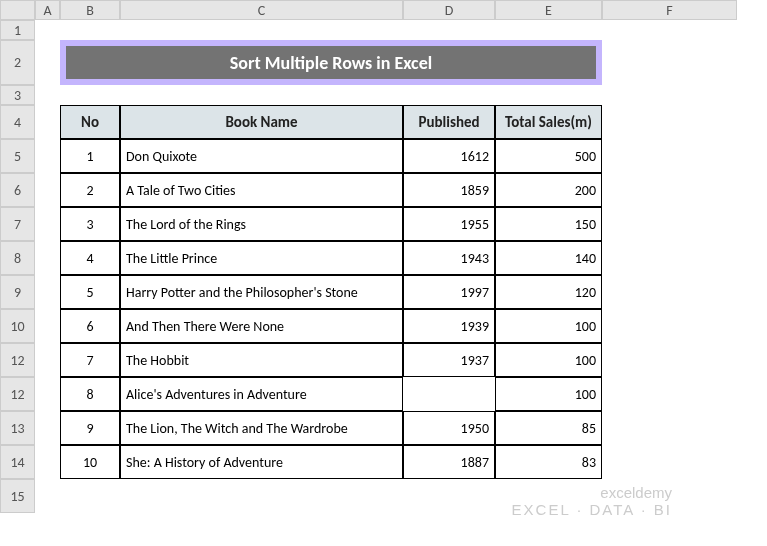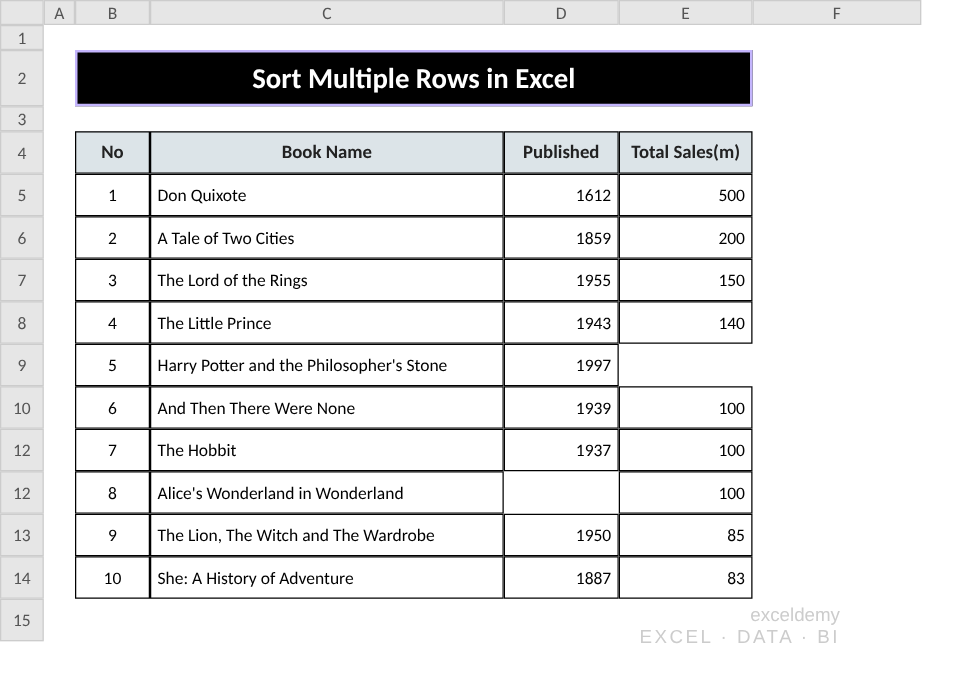--- a/index.html
+++ b/index.html
@@ -34,26 +34,26 @@
   .cell {
     border: 1px solid #eee;
     display: flex;
     align-items: center;
     padding: 0 4px;
     background: #fff;
   }
   .title-cell {
     grid-column: 3 / 7;
     grid-row: 3;
-    background: #000000;
+    background: #737373;
     color: #fff;
     font-weight: bold;
-    font-size: 23px;
+    font-size: 18px;
     justify-content: center;
-    border: 2px solid #c4b5fd;
+    border: 6px solid #c4b5fd;
   }
   .hdrcell {
     background: #dce4e8;
     color: #222;
     font-weight: bold;
     justify-content: center;
     border: 1px solid #000;
     font-size: 15px;
   }
   .tblcell {
@@ -127,33 +127,34 @@
   <div class="cell tblcell num-right" style="grid-column:6;grid-row:8">150</div>
 
   <div class="cell tblcell num-center" style="grid-column:3;grid-row:9">4</div>
   <div class="cell tblcell" style="grid-column:4;grid-row:9">The Little Prince</div>
   <div class="cell tblcell num-right" style="grid-column:5;grid-row:9">1943</div>
   <div class="cell tblcell num-right" style="grid-column:6;grid-row:9">140</div>
 
   <div class="cell tblcell num-center" style="grid-column:3;grid-row:10">5</div>
   <div class="cell tblcell" style="grid-column:4;grid-row:10">Harry Potter and the Philosopher's Stone</div>
   <div class="cell tblcell num-right" style="grid-column:5;grid-row:10">1997</div>
+  <div class="cell tblcell num-right" style="grid-column:6;grid-row:10">120</div>
 
   <div class="cell tblcell num-center" style="grid-column:3;grid-row:11">6</div>
   <div class="cell tblcell" style="grid-column:4;grid-row:11">And Then There Were None</div>
   <div class="cell tblcell num-right" style="grid-column:5;grid-row:11">1939</div>
   <div class="cell tblcell num-right" style="grid-column:6;grid-row:11">100</div>
 
   <div class="cell tblcell num-center" style="grid-column:3;grid-row:12">7</div>
   <div class="cell tblcell" style="grid-column:4;grid-row:12">The Hobbit</div>
   <div class="cell tblcell num-right" style="grid-column:5;grid-row:12">1937</div>
   <div class="cell tblcell num-right" style="grid-column:6;grid-row:12">100</div>
 
   <div class="cell tblcell num-center" style="grid-column:3;grid-row:13">8</div>
-  <div class="cell tblcell" style="grid-column:4;grid-row:13">Alice's Wonderland in Wonderland</div>
+  <div class="cell tblcell" style="grid-column:4;grid-row:13">Alice's Adventures in Adventure</div>
   <div class="cell tblcell num-right" style="grid-column:6;grid-row:13">100</div>
 
   <div class="cell tblcell num-center" style="grid-column:3;grid-row:14">9</div>
   <div class="cell tblcell" style="grid-column:4;grid-row:14">The Lion, The Witch and The Wardrobe</div>
   <div class="cell tblcell num-right" style="grid-column:5;grid-row:14">1950</div>
   <div class="cell tblcell num-right" style="grid-column:6;grid-row:14">85</div>
 
   <div class="cell tblcell num-center" style="grid-column:3;grid-row:15">10</div>
   <div class="cell tblcell" style="grid-column:4;grid-row:15">She: A History of Adventure</div>
   <div class="cell tblcell num-right" style="grid-column:5;grid-row:15">1887</div>

